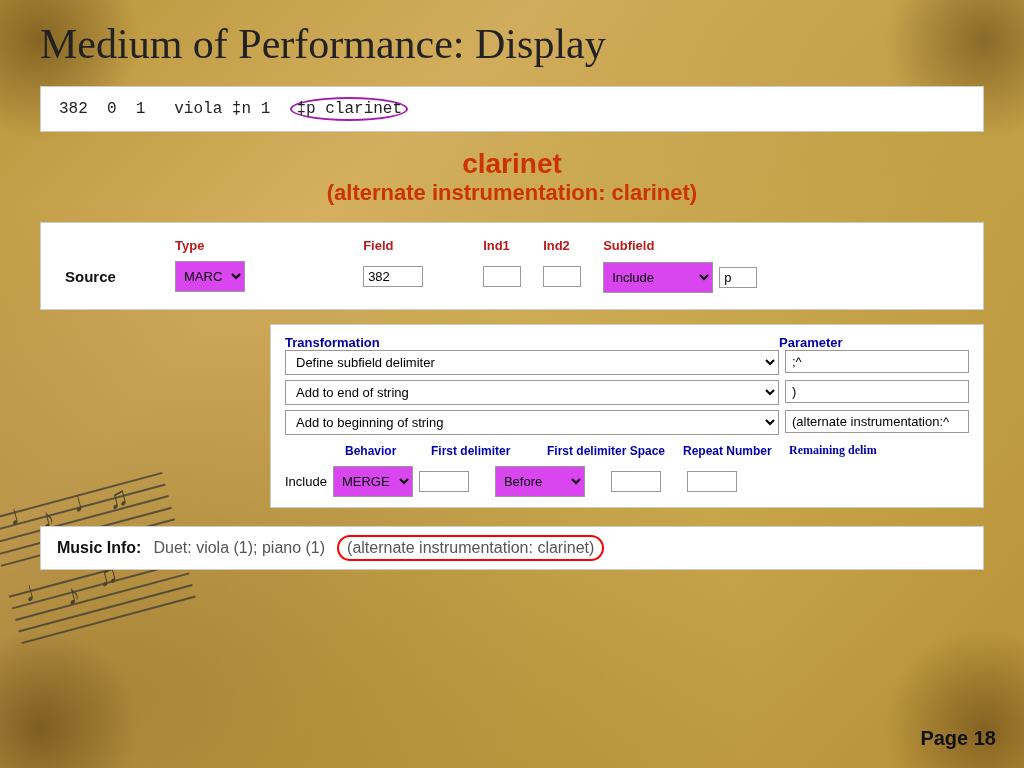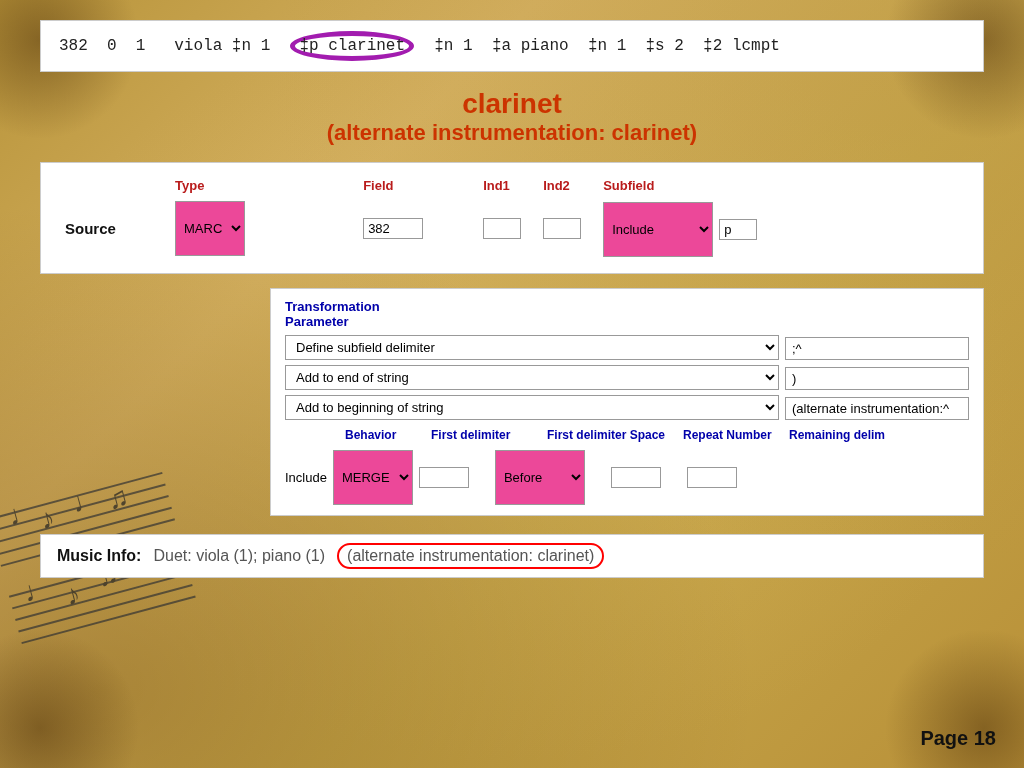--- a/index.html
+++ b/index.html
@@ -62,21 +62,21 @@
       color: #222;
       margin-bottom: 16px;
       display: flex;
       align-items: center;
       gap: 0;
       position: relative;
     }
 
     .marc-record .circled {
       display: inline-block;
-      border: 5px solid #a21caf;
+      border: 2px solid #a21caf;
       border-radius: 50%;
       padding: 1px 4px;
       color: #222;
       margin: 0 1px;
     }
 
     
     .clarinet-display {
       text-align: center;
       margin-bottom: 16px;
@@ -122,22 +122,22 @@
     }
 
     .source-label {
       font-weight: bold;
       font-size: 15px;
       color: #111;
     }
 
     .select-box {
       border: 1px solid #999;
-      background: #ec4899;
-      padding: 18px 4px;
+      background: #d946ef;
+      padding: 6px 4px;
       font-size: 13px;
       cursor: pointer;
       min-width: 70px;
     }
 
     .input-box {
       border: 1px solid #999;
       background: white;
       padding: 2px 4px;
       font-size: 13px;
@@ -160,31 +160,30 @@
       margin-left: 230px;
       margin-right: 0;
       position: relative;
       font-size: 13px;
     }
 
     .transform-header {
       display: flex;
       font-weight: bold;
       color: #0000aa;
-      margin-bottom: 6px;
+      margin-bottom: 0;
       gap: 0;
-      flex-direction: column;
     }
 
     .transform-header .col-transform { flex: 1; }
     .transform-header .col-param { width: 190px; }
 
     .transform-row {
       display: flex;
-      align-items: flex-end;
+      align-items: flex-start;
       margin-bottom: 5px;
       gap: 6px;
     }
 
     .transform-select {
       flex: 1;
       border: 1px solid #999;
       background: white;
       padding: 3px 6px;
       font-size: 13px;
@@ -215,21 +214,21 @@
       color: #0000aa;
       font-weight: bold;
       margin-top: 8px;
       padding-left: 60px;
     }
 
     .bh-col1 { width: 80px; }
     .bh-col2 { width: 110px; }
     .bh-col3 { width: 130px; }
     .bh-col4 { width: 100px; }
-    .bh-col5 { width: 100px; }
+    .bh-col5 { width: 100px; font-family: Liberation Serif, serif; }
 
     
     .bottom-bar {
       background: white;
       border: 1px solid #ccc;
       padding: 8px 16px;
       font-size: 16px;
       display: flex;
       align-items: center;
       gap: 12px;
@@ -315,25 +314,25 @@
   <div class="staff-line" style="top: 134px;"></div>
   <div class="staff-line" style="top: 146px;"></div>
   <div class="staff-line" style="top: 158px;"></div>
   <div style="position:absolute; top:96px; left:15px; font-size:28px; color:#222;">♩</div>
   <div style="position:absolute; top:110px; left:55px; font-size:28px; color:#222;">♪</div>
   <div style="position:absolute; top:100px; left:90px; font-size:28px; color:#222;">♫</div>
 </div>
 
 <div class="content">
 
+  <h1 class="page-title">Medium of Performance: Display</h1>
 
   <div class="marc-record">
     <span>382&nbsp;&nbsp;0&nbsp;&nbsp;1&nbsp;&nbsp;&nbsp;viola ‡n 1 &nbsp;</span>
       <span class="circled">‡p clarinet</span>
-      <span>&nbsp;&nbsp;‡n 1 &nbsp;‡a piano &nbsp;‡n 1 &nbsp;‡s 2 &nbsp;‡2 lcmpt</span>
   </div>
 
   <div class="clarinet-display">
     <div class="main-text">clarinet</div>
     <div class="sub-text">(alternate instrumentation: clarinet)</div>
   </div>
 
   <div class="table-container">
     <table class="source-table">
       <thead>

